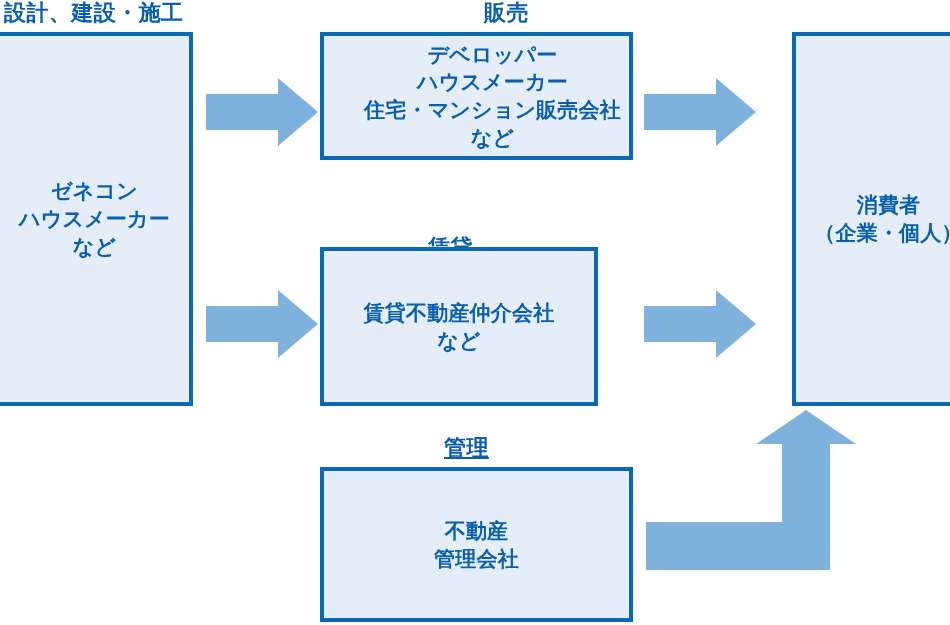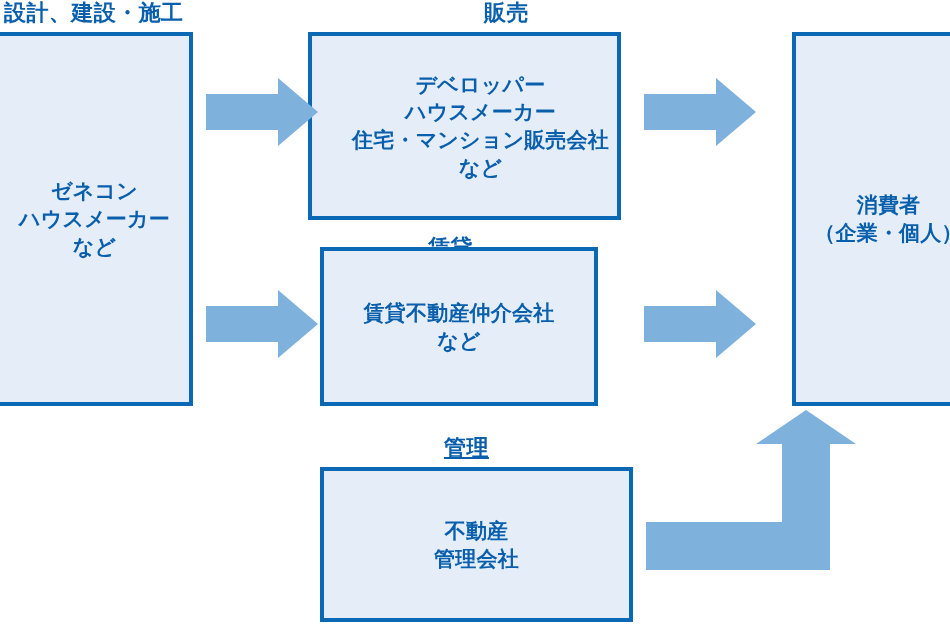--- a/index.html
+++ b/index.html
@@ -47,21 +47,21 @@
     line-height: 1;
     letter-spacing: 0.02em;
     white-space: nowrap;
     text-align: right;
   }
 
   
   #node-builder      { left: -4px;  top: 32px;  width: 197px; height: 374px; }
   #node-builder .node-text      { font-size: 21px; text-align: center; }
 
-  #node-sales        { left: 308px; top: 32px;  width: 313px; height: 188px; padding-left: 32px; }
+  #node-sales        { left: 320px; top: 32px;  width: 313px; height: 128px; padding-left: 32px; }
   #node-sales .node-text        { font-size: 21px; }
 
   #node-rental       { left: 320px; top: 247px; width: 278px; height: 159px; }
   #node-rental .node-text       { font-size: 21px; }
 
   #node-management   { left: 320px; top: 467px; width: 313px; height: 155px; }
   #node-management .node-text   { font-size: 21px; }
 
   #node-consumer     { left: 757px; top: 32px;  width: 193px; height: 374px; margin-left: 35px; }
   #node-consumer .node-text     { font-size: 21px; }

